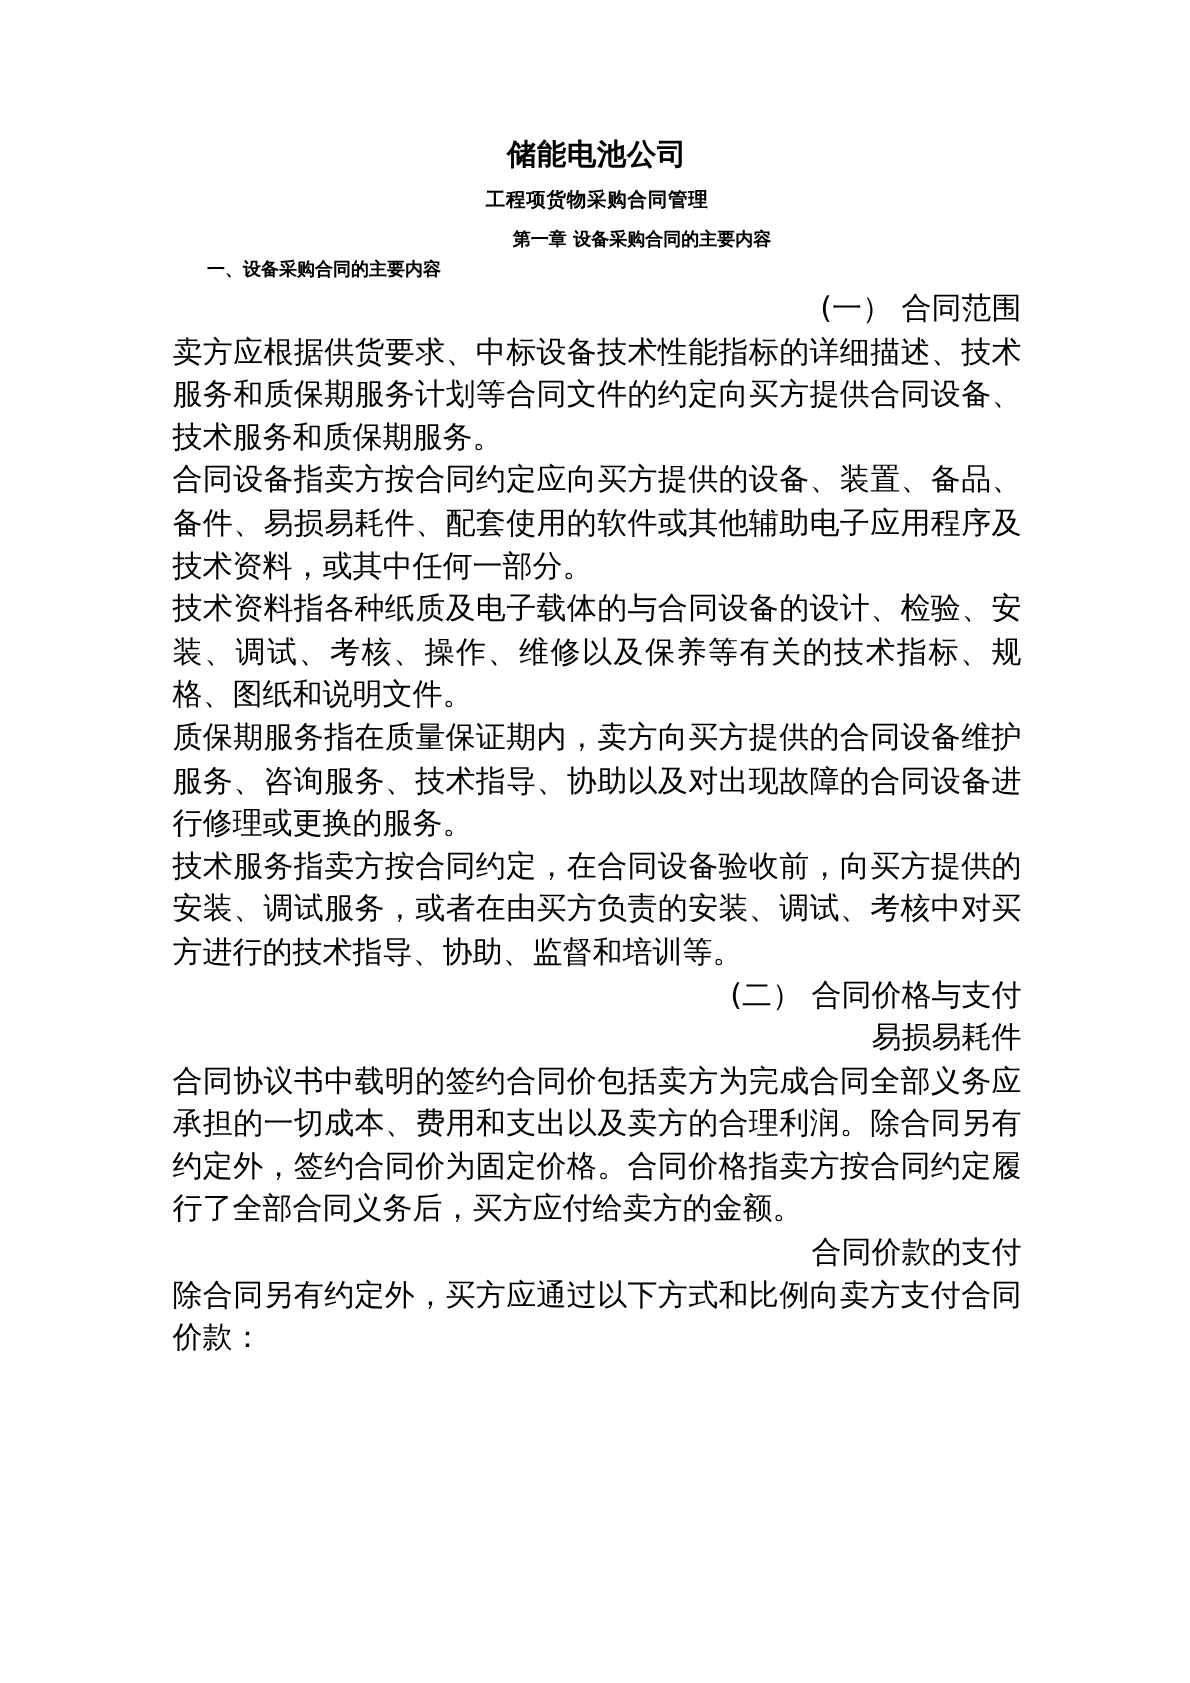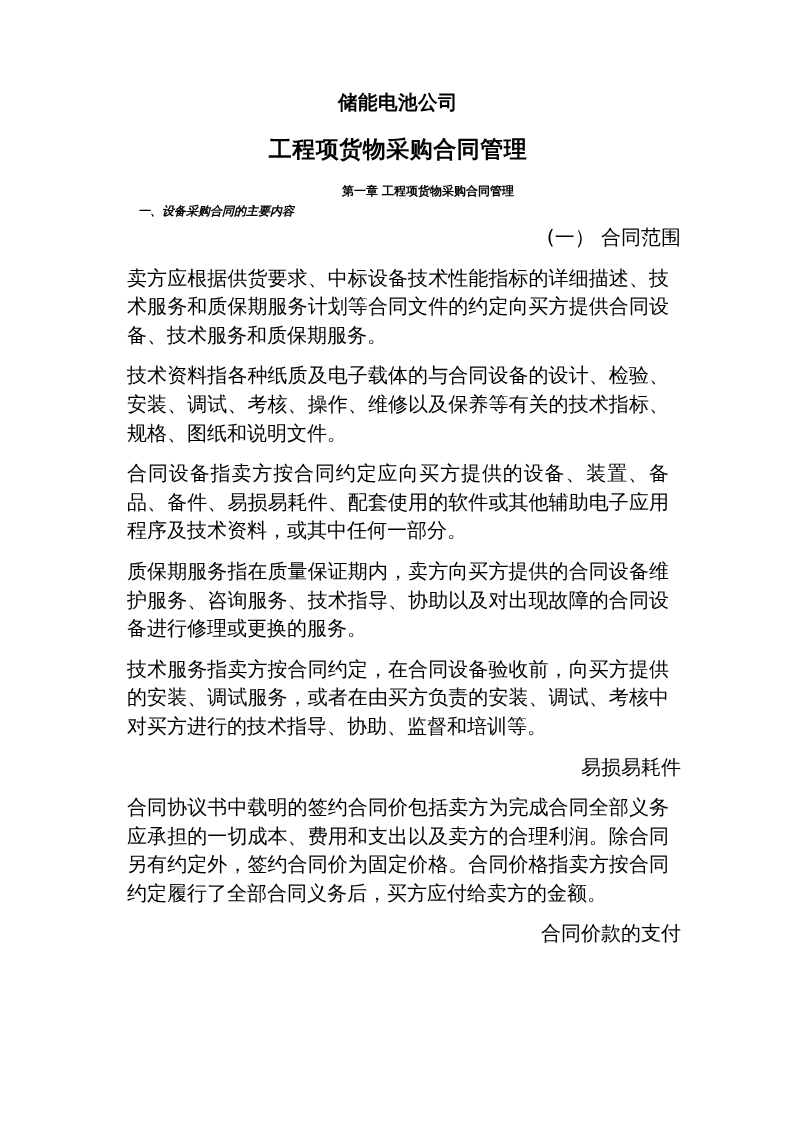--- a/index.html
+++ b/index.html
@@ -33,48 +33,47 @@
   .doc-title {
     text-align: center;
     font-size: 19.5px;
     font-weight: bold;
     line-height: 30px;
     letter-spacing: 0.5px;
     margin: 0;
   }
   .doc-title-2 {
     text-align: center;
-    font-size: 23px;
+    font-size: 13px;
     font-weight: bold;
     line-height: 31px;
     letter-spacing: 0.5px;
-    margin: 16px;
+    margin: 0;
   }
   .chapter-line {
     text-align: center;
     font-size: 12px;
     font-weight: bold;
     line-height: 20px;
     margin: 0;
     padding-left: 60px;
   }
   .section-line {
     font-size: 12px;
     font-weight: bold;
     line-height: 20px;
     margin: 0 0 2px 0;
     padding-left: 23px;
-    font-style: italic;
   }
 
   
   .para {
     font-size: 20px;
     line-height: 28.6px;
-    margin: 12px;
+    margin: 0;
     text-align: justify;
     text-justify: inter-character;
     word-break: break-all;
   }
   .heading-para {
     font-size: 20px;
     line-height: 28.6px;
     margin: 0;
     text-align: right;
     white-space: pre;
@@ -83,30 +82,32 @@
 </head>
 <body>
 
 <div class="page">
   <div class="content">
 
     <h1 class="doc-title">储能电池公司</h1>
 
     <h1 class="doc-title-2">工程项货物采购合同管理</h1>
 
-    <div class="chapter-line">第一章 工程项货物采购合同管理</div>
+    <div class="chapter-line">第一章 设备采购合同的主要内容</div>
 
     <div class="section-line">一、设备采购合同的主要内容</div>
 
     <div class="body-blocks">
         <p class="heading-para">(一） 合同范围</p>
         <p class="para">卖方应根据供货要求、中标设备技术性能指标的详细描述、技术服务和质保期服务计划等合同文件的约定向买方提供合同设备、技术服务和质保期服务。</p>
+        <p class="para">合同设备指卖方按合同约定应向买方提供的设备、装置、备品、备件、易损易耗件、配套使用的软件或其他辅助电子应用程序及技术资料，或其中任何一部分。</p>
         <p class="para">技术资料指各种纸质及电子载体的与合同设备的设计、检验、安装、调试、考核、操作、维修以及保养等有关的技术指标、规格、图纸和说明文件。</p>
-        <p class="para">合同设备指卖方按合同约定应向买方提供的设备、装置、备品、备件、易损易耗件、配套使用的软件或其他辅助电子应用程序及技术资料，或其中任何一部分。</p>
         <p class="para">质保期服务指在质量保证期内，卖方向买方提供的合同设备维护服务、咨询服务、技术指导、协助以及对出现故障的合同设备进行修理或更换的服务。</p>
         <p class="para">技术服务指卖方按合同约定，在合同设备验收前，向买方提供的安装、调试服务，或者在由买方负责的安装、调试、考核中对买方进行的技术指导、协助、监督和培训等。</p>
+        <p class="heading-para">(二） 合同价格与支付</p>
         <p class="heading-para">易损易耗件</p>
         <p class="para">合同协议书中载明的签约合同价包括卖方为完成合同全部义务应承担的一切成本、费用和支出以及卖方的合理利润。除合同另有约定外，签约合同价为固定价格。合同价格指卖方按合同约定履行了全部合同义务后，买方应付给卖方的金额。</p>
         <p class="heading-para">合同价款的支付</p>
+        <p class="para">除合同另有约定外，买方应通过以下方式和比例向卖方支付合同价款：</p>
       </div>
 
   </div>
 </div>
 
 </body></html>

